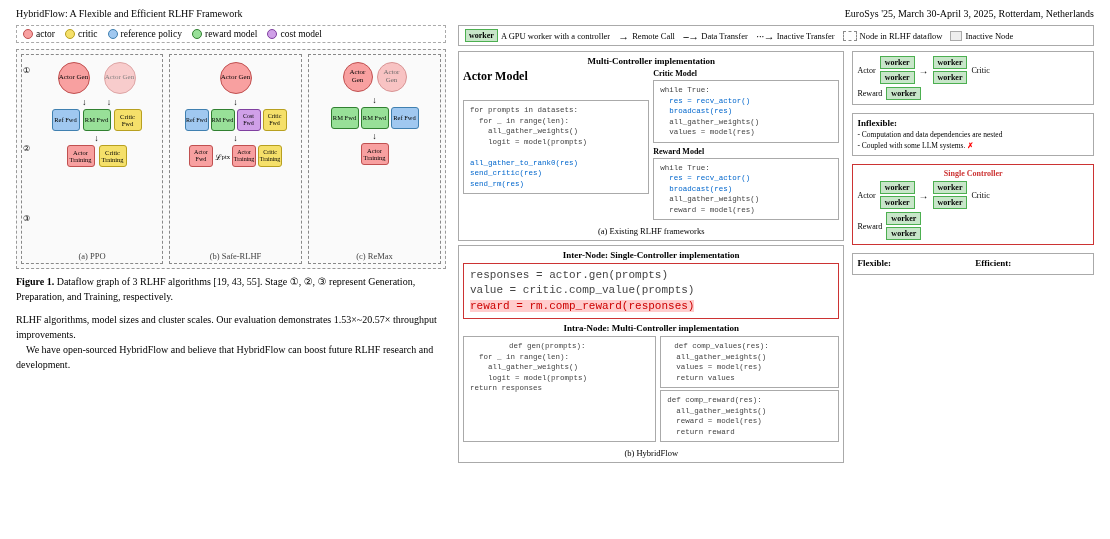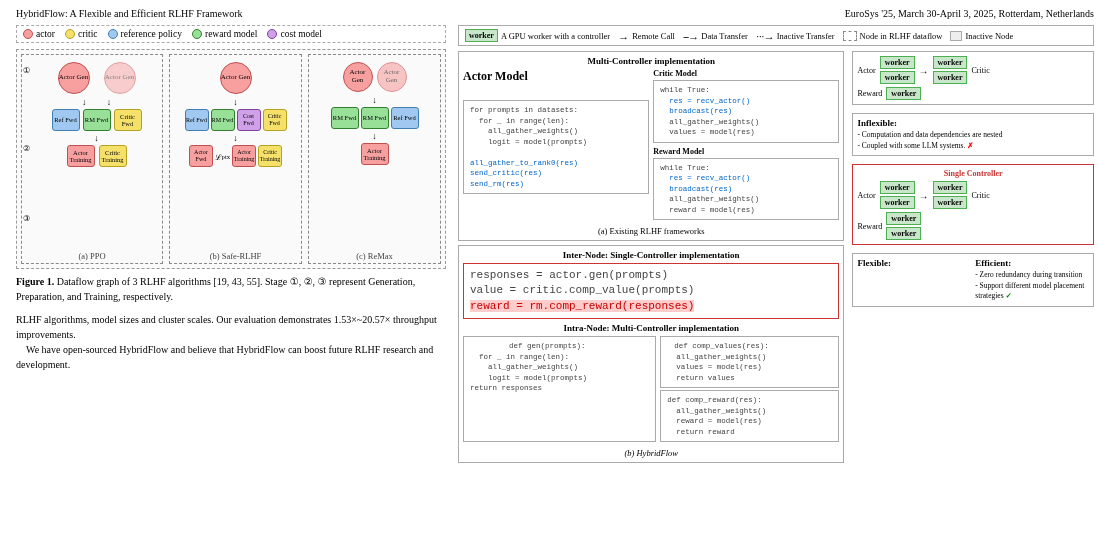--- a/index.html
+++ b/index.html
@@ -200,21 +200,20 @@
 
     .existing-label {
       text-align: center;
       font-size: 8.5px;
       margin-top: 2px;
     }
     .hybridflow-label {
       text-align: center;
       font-size: 8.5px;
       margin-top: 2px;
-      font-style: italic;
     }
     .section-box-red {
       border: 1.5px solid #cc0000;
     }
   </style>
 </head>
 <body>
 
 <div class="page">
 
@@ -513,24 +512,20 @@
             </div>
           </div>
 
           <div class="inflexible-box">
             <div style="display:flex; gap:4px;">
               <div style="flex:1;">
                 <div class="inflexible-title">Flexible:</div>
               </div>
               <div style="flex:1;">
                 <div class="inflexible-title">Efficient:</div>
-                <div style="font-size:7.5px; line-height:1.4;">
-                  - Zero redundancy during transition<br>
-                  - Support different model placement strategies <span class="check-mark">✓</span>
-                </div>
               </div>
             </div>
           </div>
 
         </div>
       </div>
     </div>
 
   </div>
 </div>

